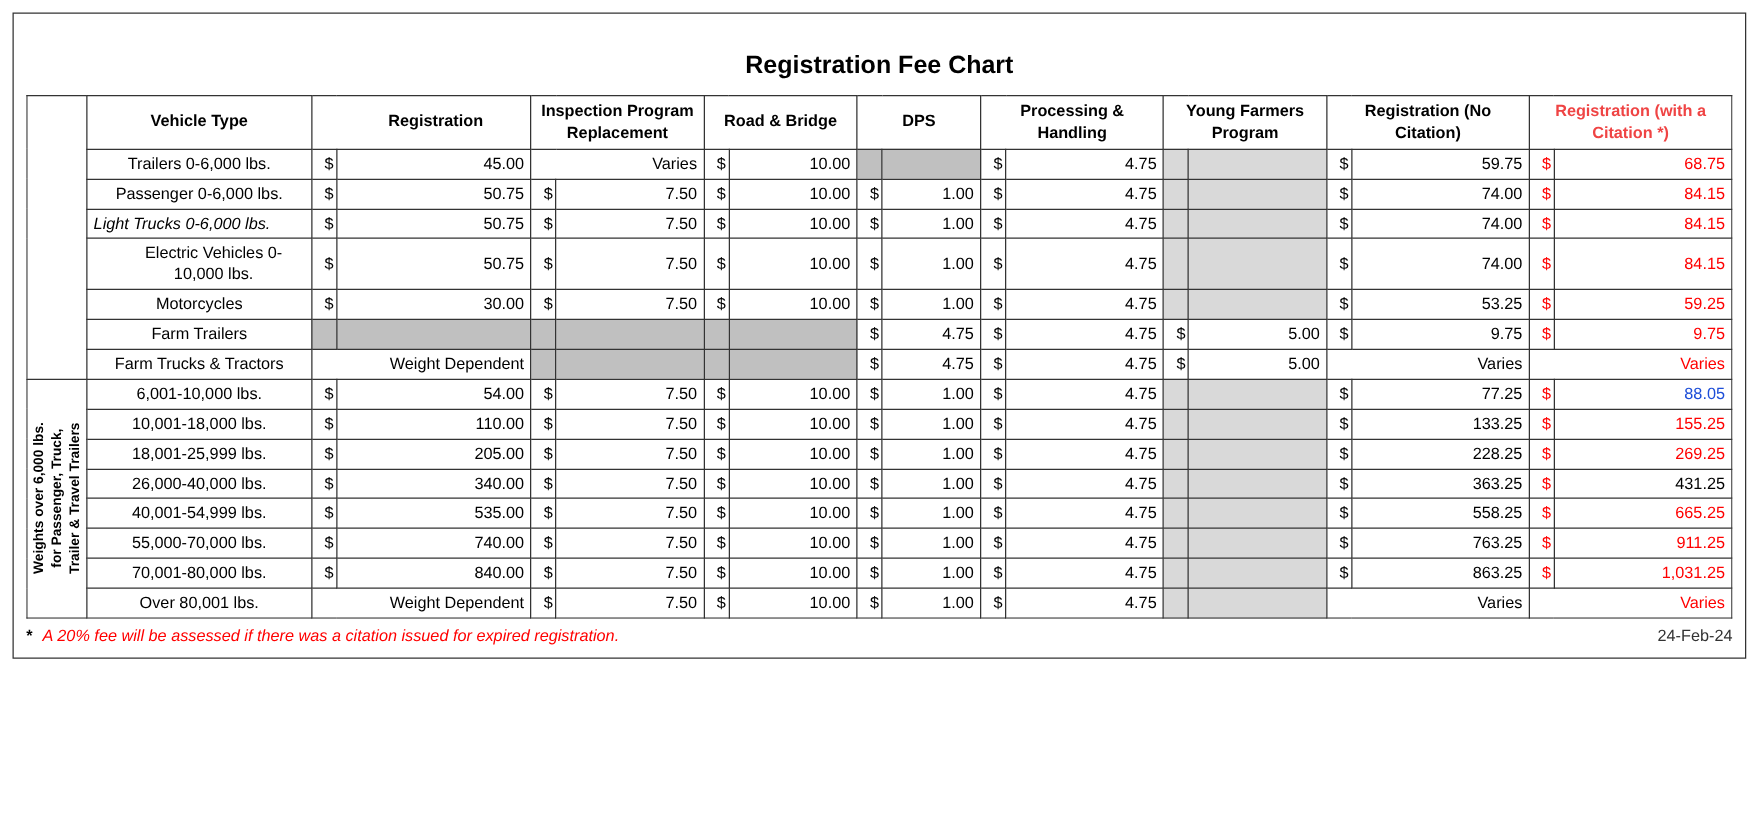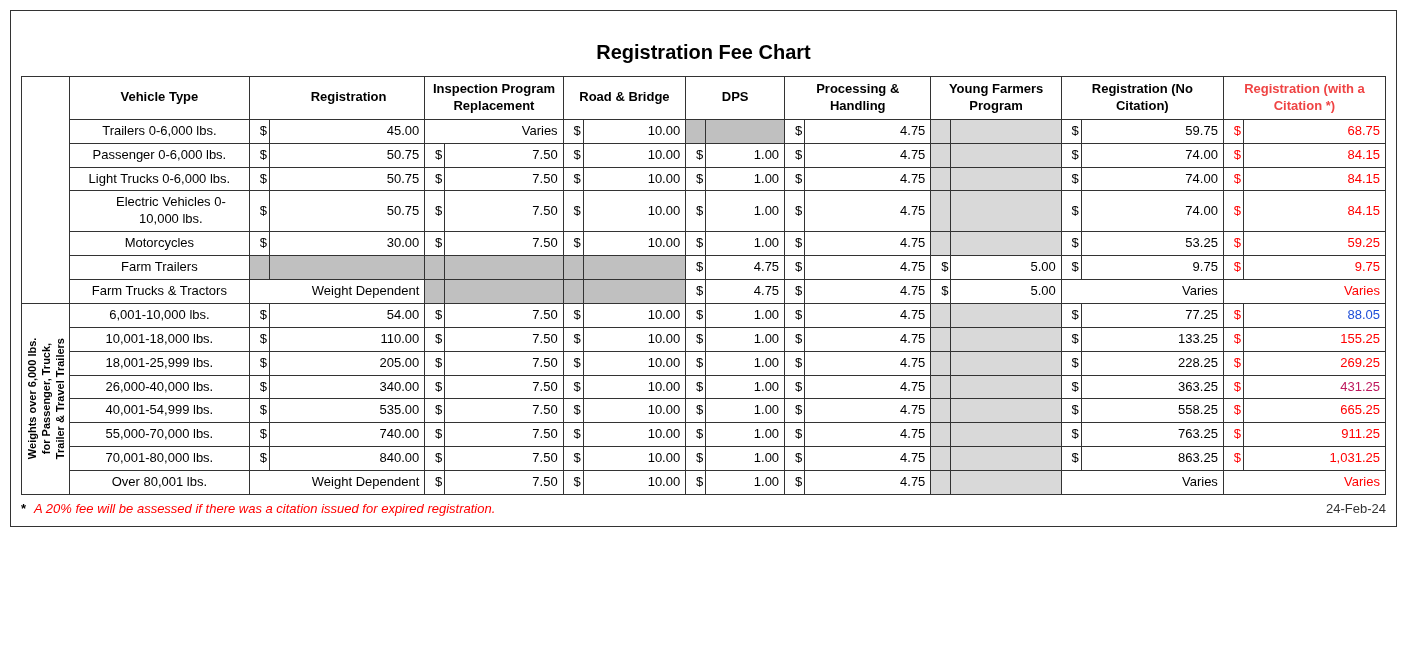--- a/index.html
+++ b/index.html
@@ -193,21 +193,21 @@
             <td class="dollar-sign">$</td>
             <td class="amount">4.75</td>
             <td style="background-color:#d9d9d9;"></td>
             <td style="background-color:#d9d9d9;"></td>
             <td class="dollar-sign">$</td>
             <td class="amount">74.00</td>
             <td class="red-dollar" style="color:red;">$</td>
             <td class="red-value" style="color:red;">84.15</td>
           </tr>
           <tr>
-            <td class="vehicle-name" style="text-align:center;">Light Trucks 0-6,000 lbs.</td>
+            <td class="vehicle-name" style="text-align:left;font-style:italic;">Light Trucks 0-6,000 lbs.</td>
             <td class="dollar-sign">$</td>
             <td class="amount">50.75</td>
             <td class="dollar-sign">$</td>
             <td class="amount">7.50</td>
             <td class="dollar-sign">$</td>
             <td class="amount">10.00</td>
             <td class="dollar-sign">$</td>
             <td class="amount">1.00</td>
             <td class="dollar-sign">$</td>
             <td class="amount">4.75</td>
@@ -359,21 +359,21 @@
             <td class="amount">10.00</td>
             <td class="dollar-sign">$</td>
             <td class="amount">1.00</td>
             <td class="dollar-sign">$</td>
             <td class="amount">4.75</td>
             <td style="background-color:#d9d9d9;"></td>
             <td style="background-color:#d9d9d9;"></td>
             <td class="dollar-sign">$</td>
             <td class="amount">363.25</td>
             <td class="red-dollar" style="color:red;">$</td>
-            <td class="red-value" style="color:#be185d;margin-top:31px;">431.25</td>
+            <td class="red-value" style="color:#000000;margin-top:31px;">431.25</td>
           </tr>
           <tr>
             <td class="vehicle-name">40,001-54,999 lbs.</td>
             <td class="dollar-sign">$</td>
             <td class="amount">535.00</td>
             <td class="dollar-sign">$</td>
             <td class="amount">7.50</td>
             <td class="dollar-sign">$</td>
             <td class="amount">10.00</td>
             <td class="dollar-sign">$</td>

